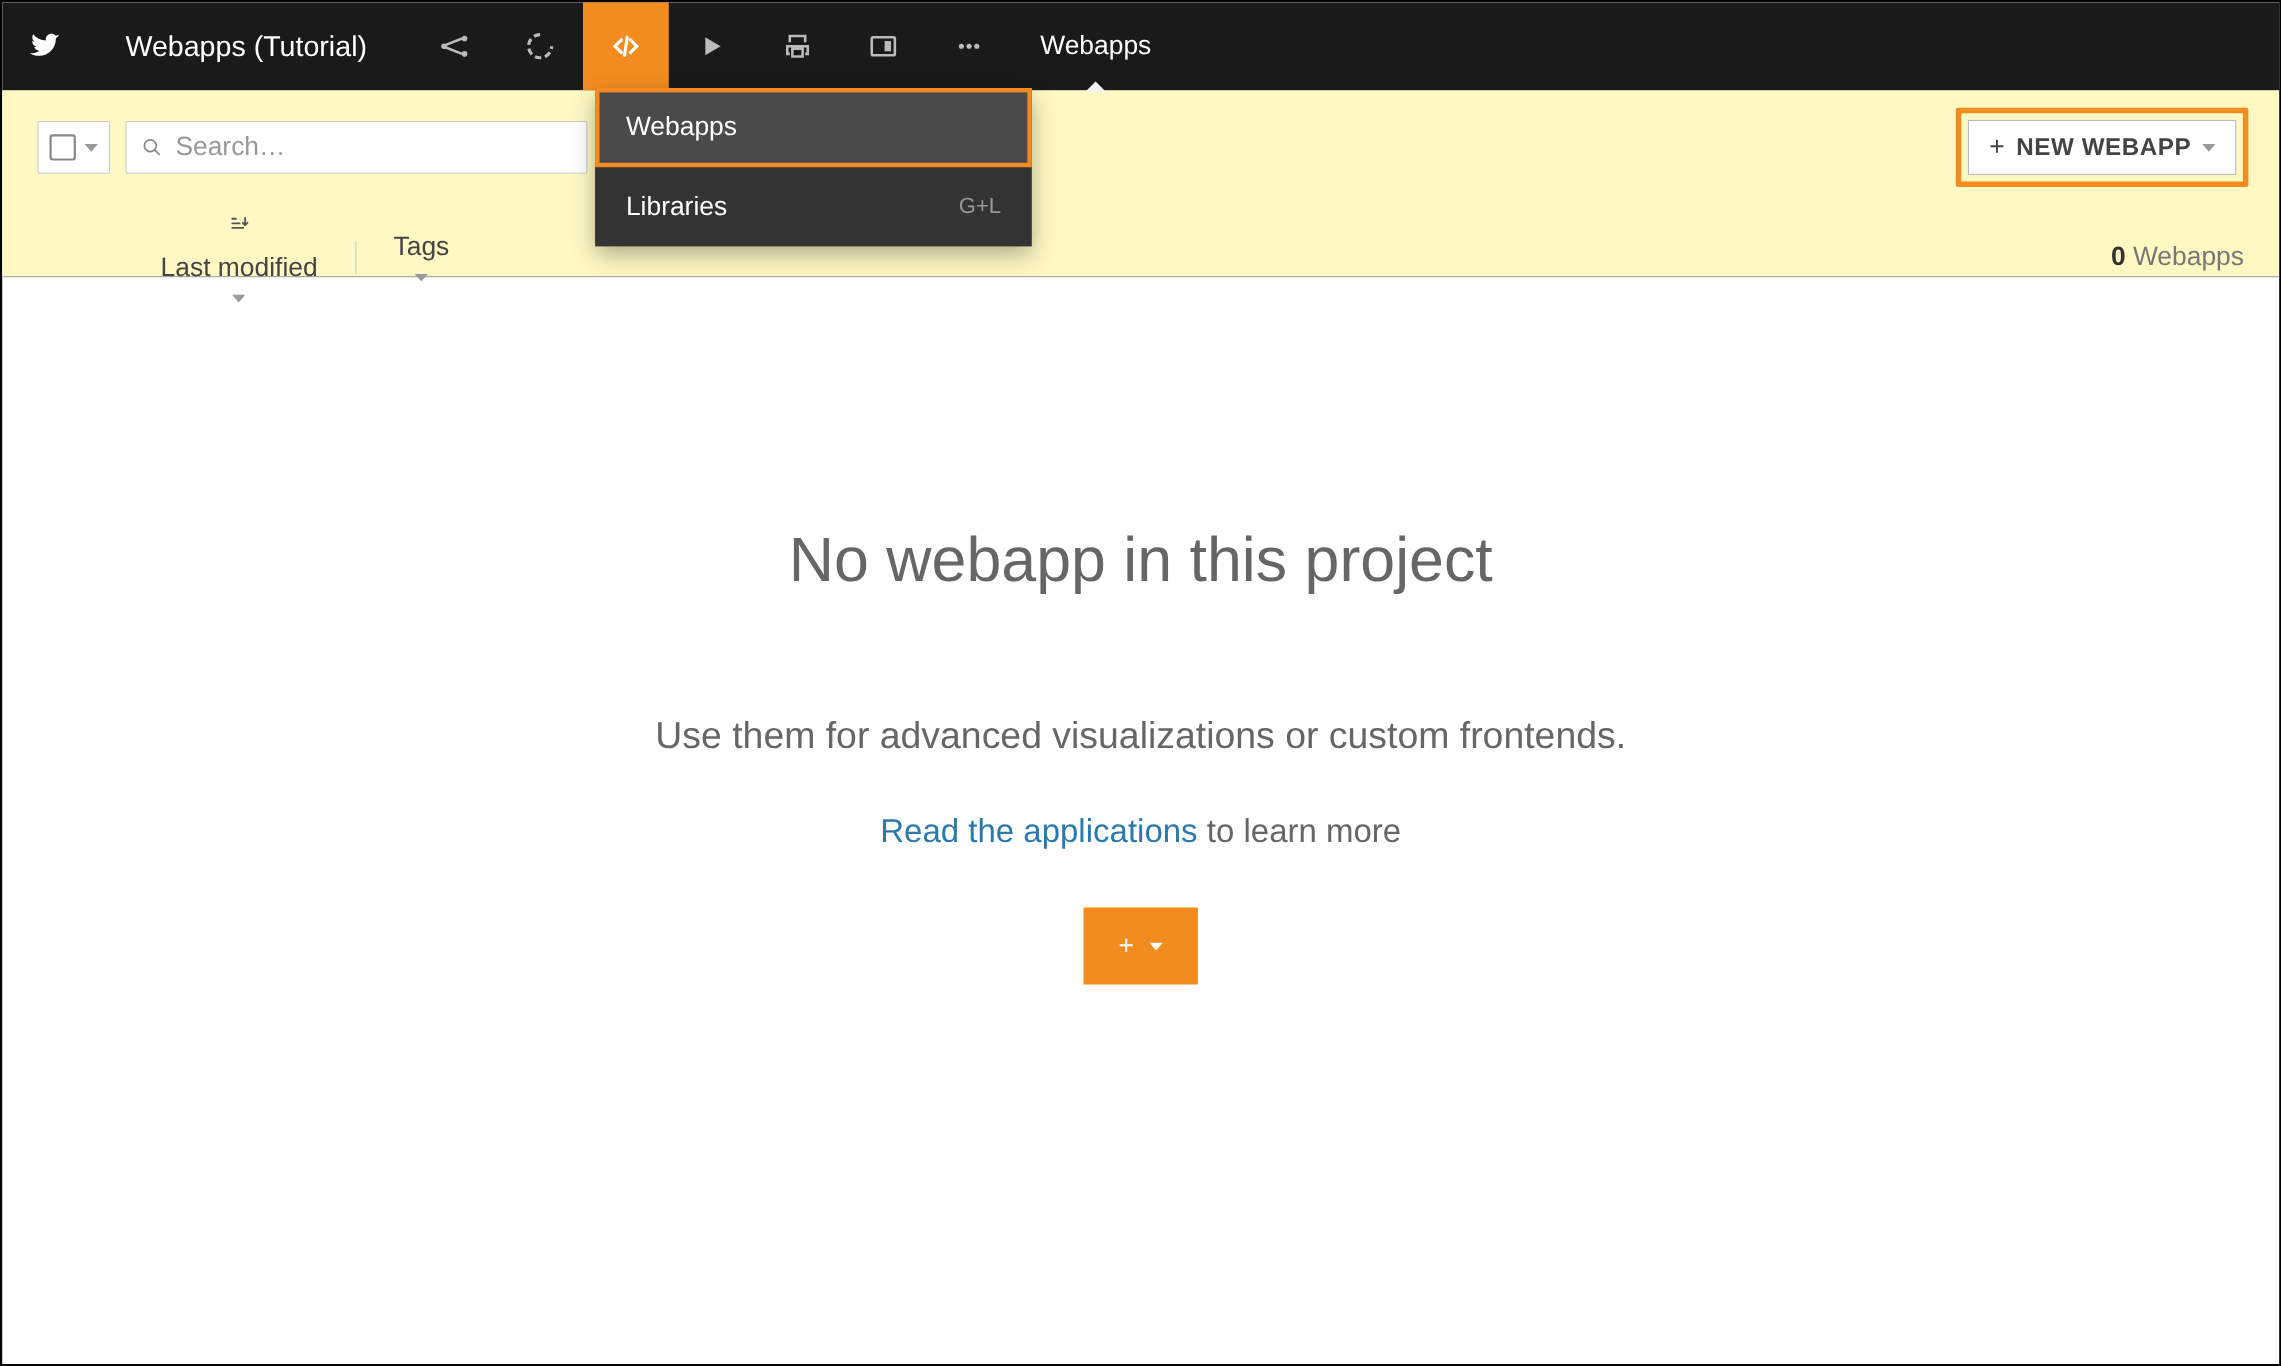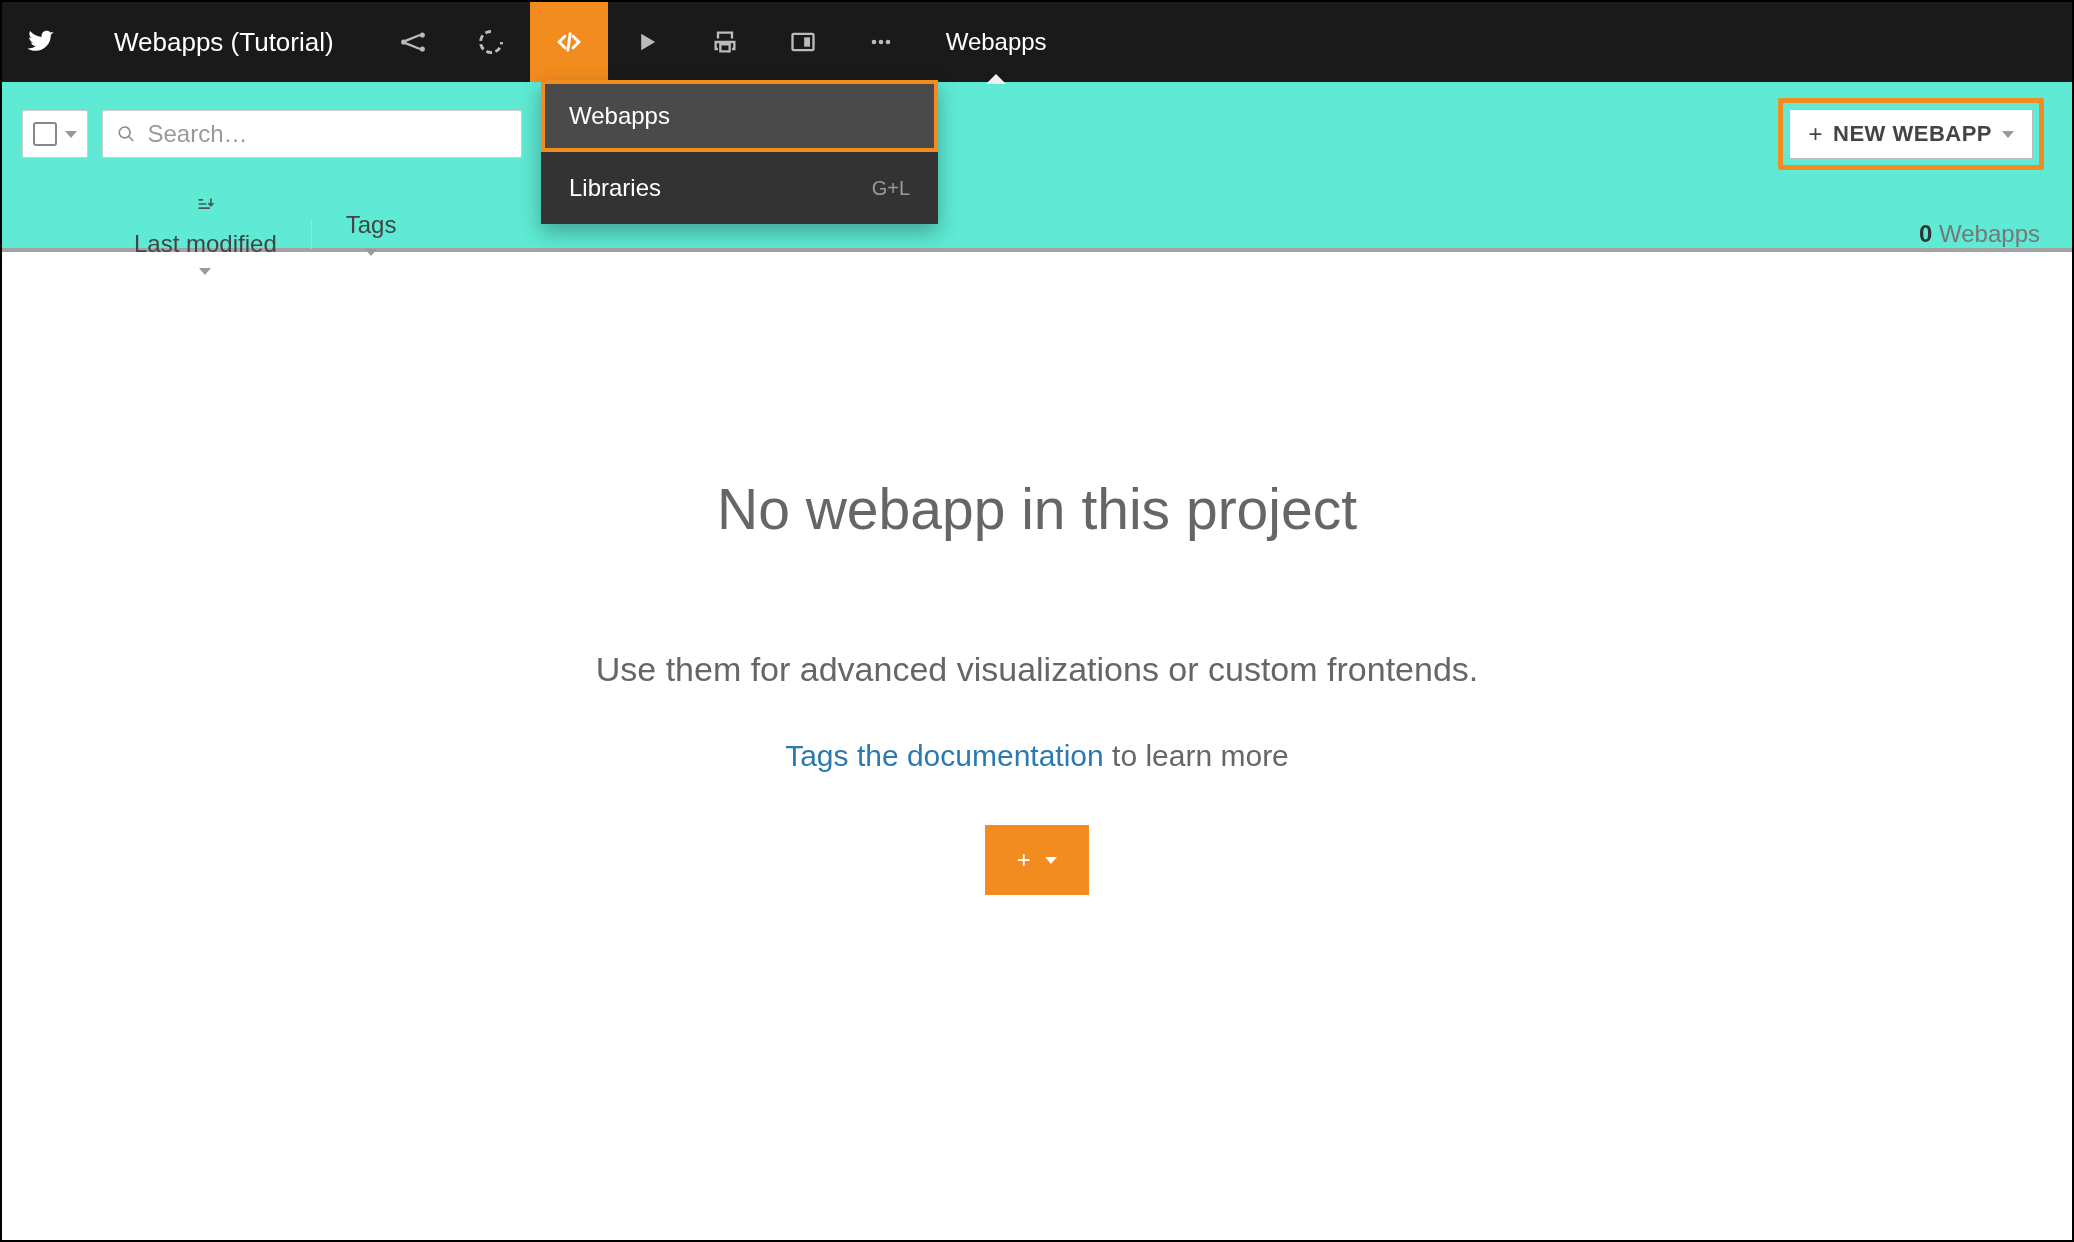--- a/index.html
+++ b/index.html
@@ -101,23 +101,23 @@
     outline: 4px solid #f28c1f;
     outline-offset: -4px;
   }
   .dropdown-shortcut {
     color: #999;
     font-size: 20px;
   }
 
   
   .filterbar {
-    background: #5eead4;
-    border-bottom: 4px solid #a3a3a3;
-    padding: 16px 28px 0 20px;
+    background: #fef9c3;
+    border-bottom: 1px solid #a3a3a3;
+    padding: 16px 28px 0 32px;
     height: 170px;
   }
   .filter-row1 {
     display: flex;
     align-items: center;
     gap: 14px;
   }
   .checkbox-combo {
     display: flex;
     align-items: center;
@@ -367,19 +367,19 @@
   </div>
 </div>
 
 <div class="empty">
   <h1>No webapp in this project</h1>
   <p>
     <br>
     <span>Use them for advanced visualizations or custom frontends.</span>
   </p>
   <div class="doc-line">
-    <a href="#">Tags the documentation</a><span> to learn more</span>
+    <a href="#">Read the applications</a><span> to learn more</span>
   </div>
   <button class="create-btn">
     <span class="plus">+</span>
     <div class="caret-down"></div>
   </button>
 </div>
 
 </body></html>

